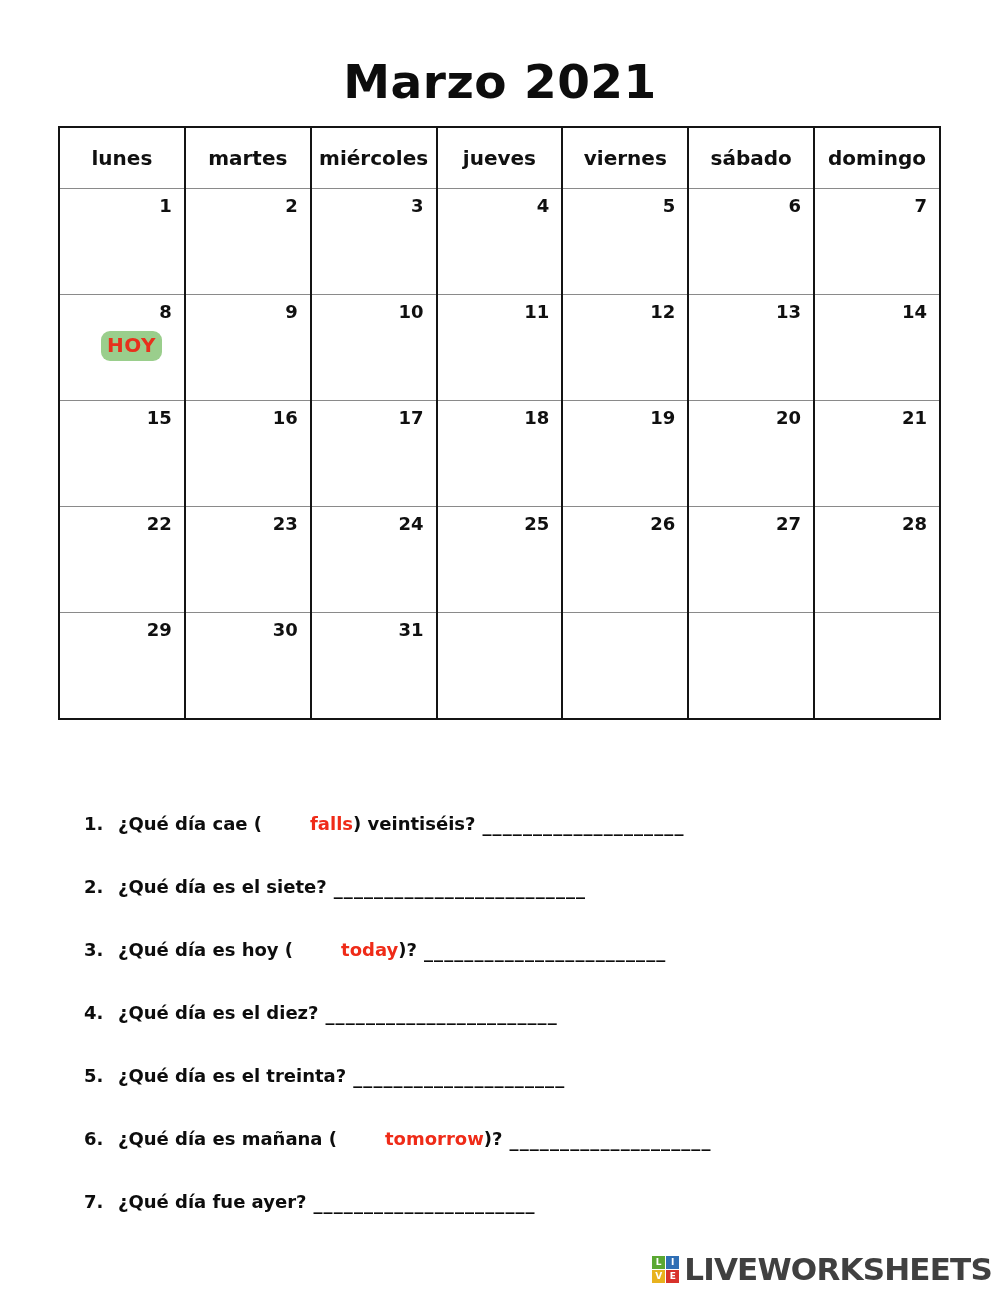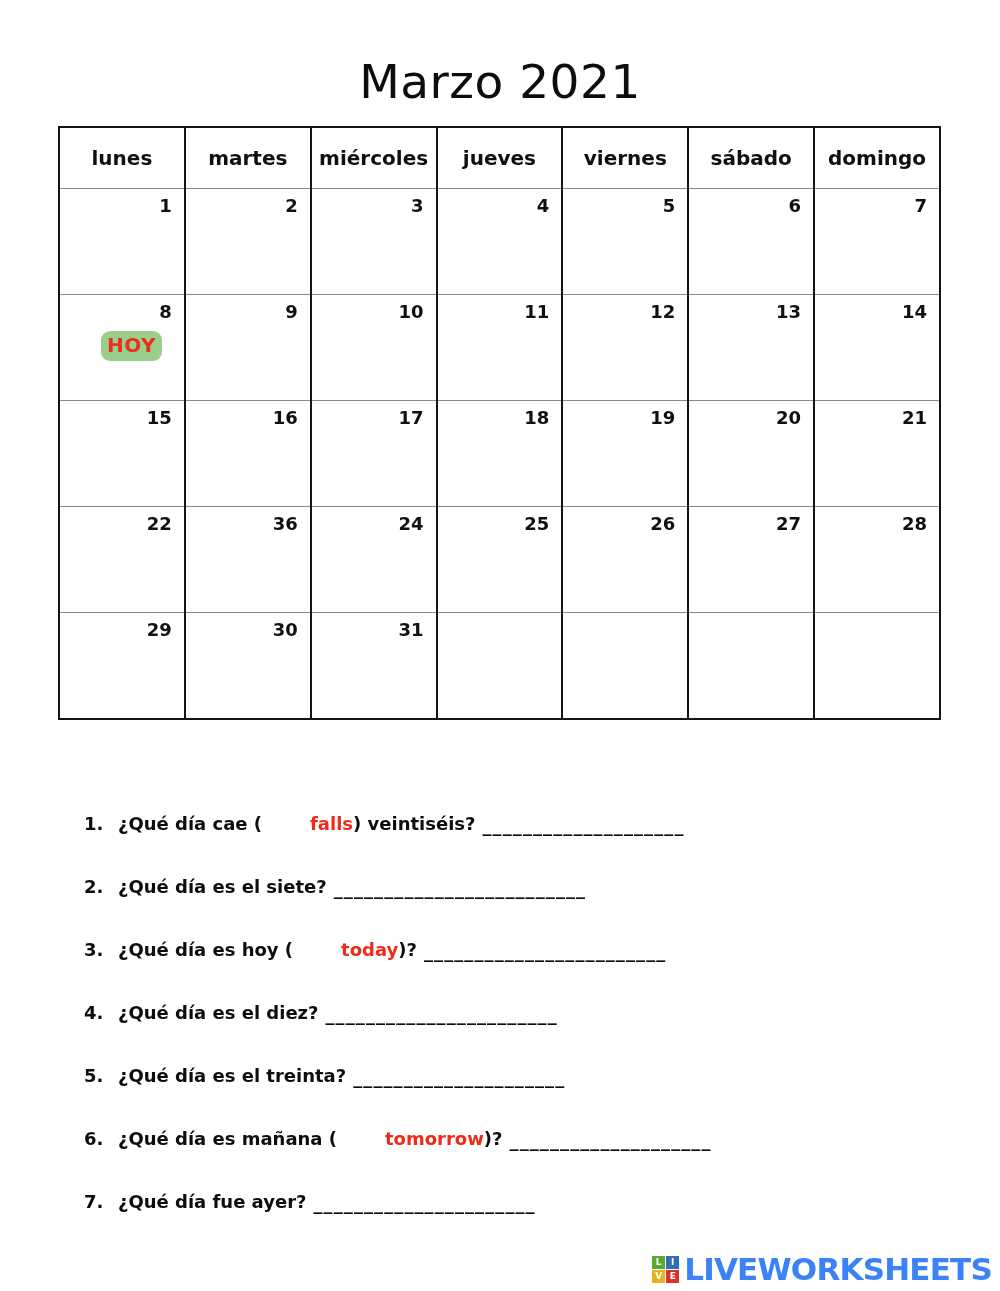--- a/index.html
+++ b/index.html
@@ -23,21 +23,21 @@
   }
 
   
   .title {
     position: absolute;
     left: 0;
     top: 58px;
     width: 1000px;
     text-align: center;
     font-family: "DejaVu Sans", sans-serif;
-    font-weight: normal;
+    font-weight: bold;
     font-size: 47px;
     letter-spacing: 0.5px;
     color: #0d0d0d;
     line-height: 1;
   }
 
   
   .calendar {
     position: absolute;
     left: 58px;
@@ -174,21 +174,21 @@
     line-height: 1;
   }
   .tile-l { background: #5aa832; }
   .tile-i { background: #2f6fb5; }
   .tile-v { background: #e8b21e; }
   .tile-e { background: #d8322b; }
   .logo-text {
     font-family: "DejaVu Sans", sans-serif;
     font-weight: bold;
     font-size: 31px;
-    color: #3b82f6;
+    color: #404040;
     letter-spacing: -0.8px;
     line-height: 1;
   }
 </style>
 </head>
 <body>
 
 <div class="page">
 
   <div class="title">Marzo 2021</div>
@@ -274,21 +274,21 @@
           </td>
           <td>
             <span class="daynum">21</span>
           </td>
         </tr>
         <tr>
           <td>
             <span class="daynum">22</span>
           </td>
           <td>
-            <span class="daynum">36</span>
+            <span class="daynum">23</span>
           </td>
           <td>
             <span class="daynum">24</span>
           </td>
           <td>
             <span class="daynum">25</span>
           </td>
           <td>
             <span class="daynum">26</span>
           </td>

